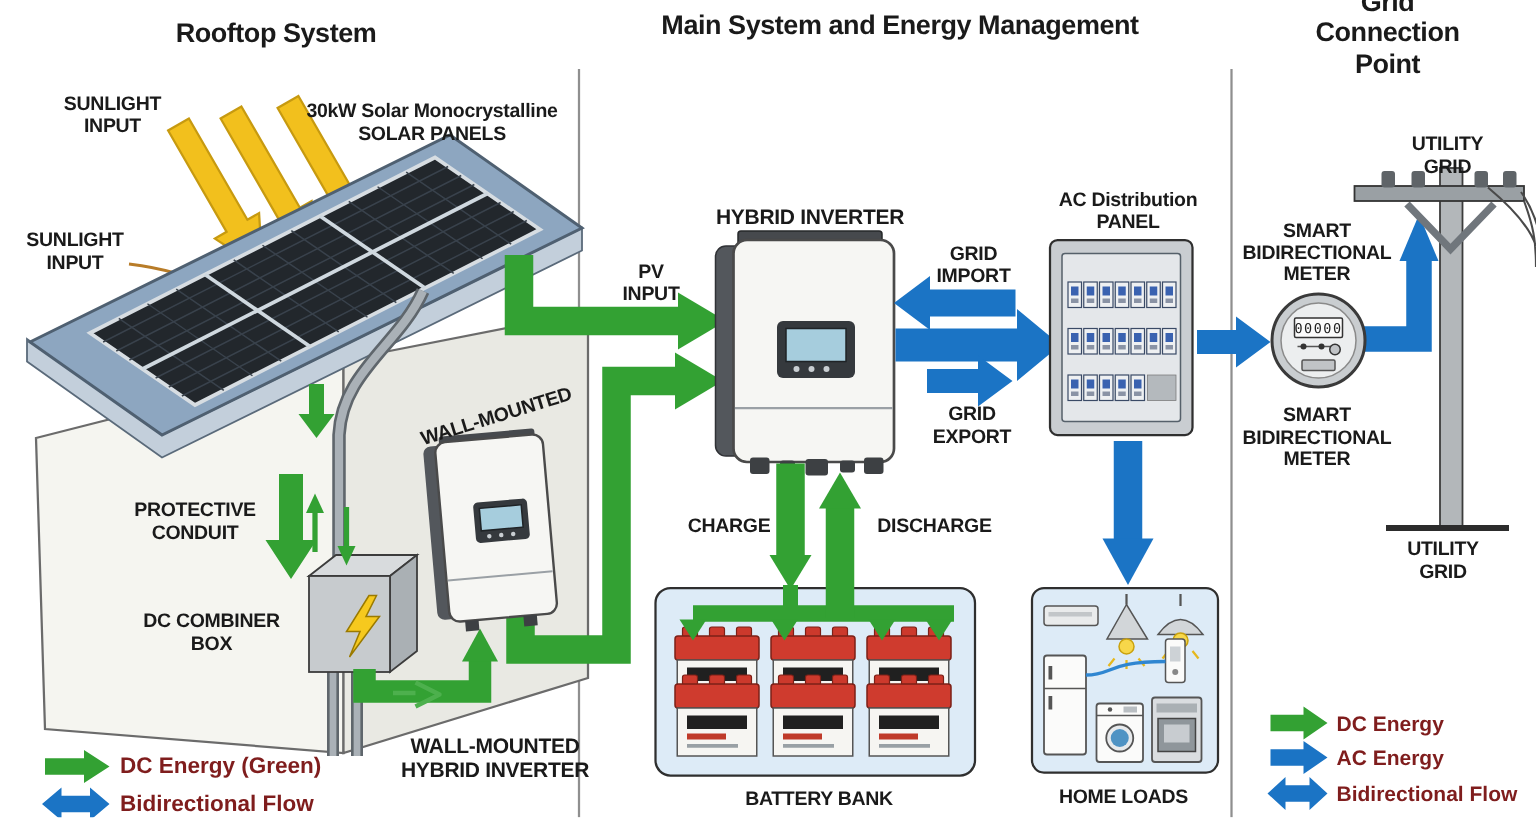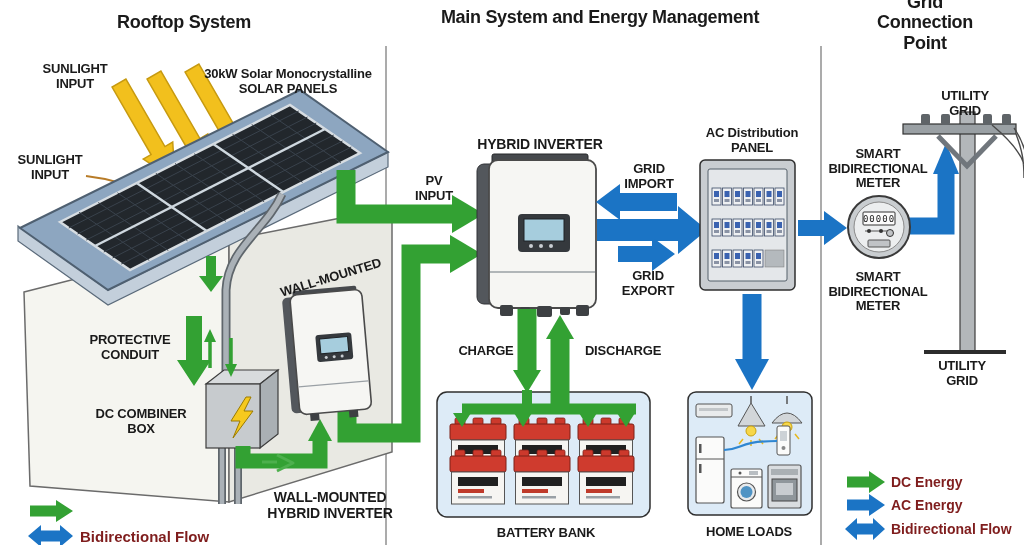--- a/index.html
+++ b/index.html
@@ -329,18 +329,19 @@
 
 <div class="lbl t-lab" style="left:878px;top:169px;">SMART
 BIDIRECTIONAL
 METER</div>
 <div class="lbl t-lab" style="left:878px;top:292px;">SMART
 BIDIRECTIONAL
 METER</div>
 <div class="lbl t-lab" style="left:965px;top:104px;">UTILITY GRID</div>
 <div class="lbl t-lab" style="left:962px;top:374px;">UTILITY GRID</div>
 
+<div class="lg lg-bl" style="left:80px;top:511px;">DC Energy (Green)</div>
 <div class="lg lg-bl" style="left:80px;top:536px;">Bidirectional Flow</div>
 <div class="lg lg-r" style="left:891px;top:482px;">DC Energy</div>
 <div class="lg lg-r" style="left:891px;top:505px;">AC Energy</div>
 <div class="lg lg-r" style="left:891px;top:529px;">Bidirectional Flow</div>
 
 </div>
 
 </body></html>

